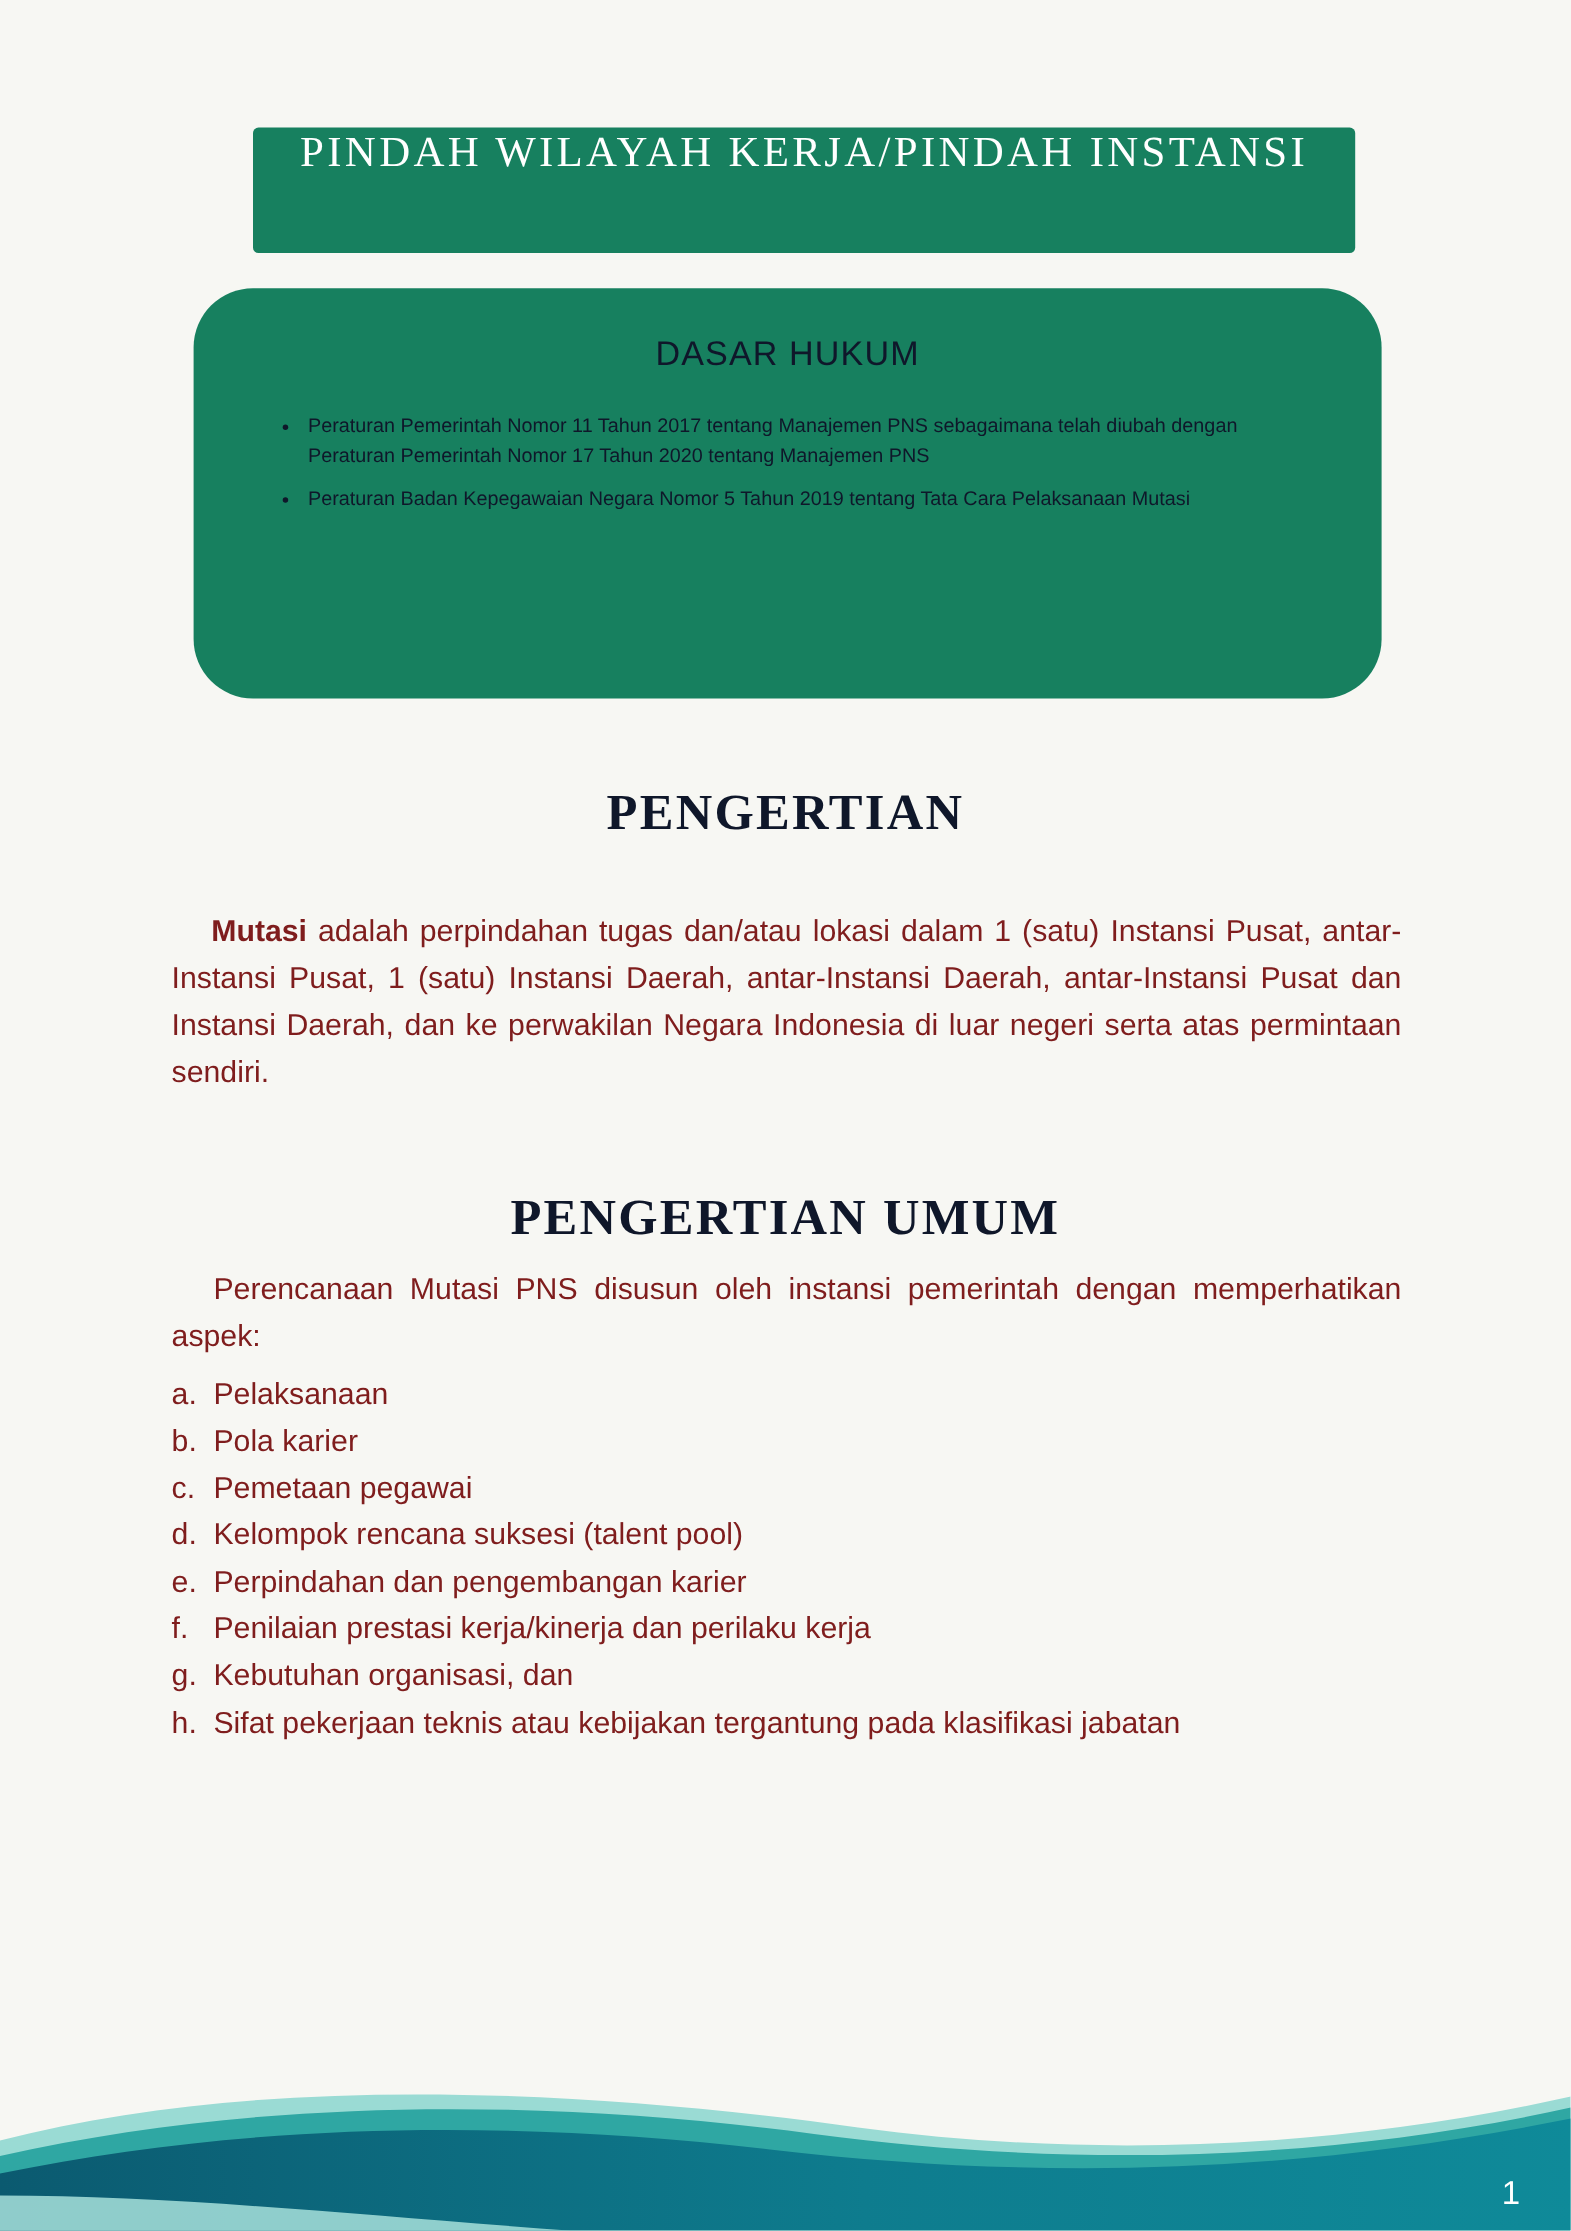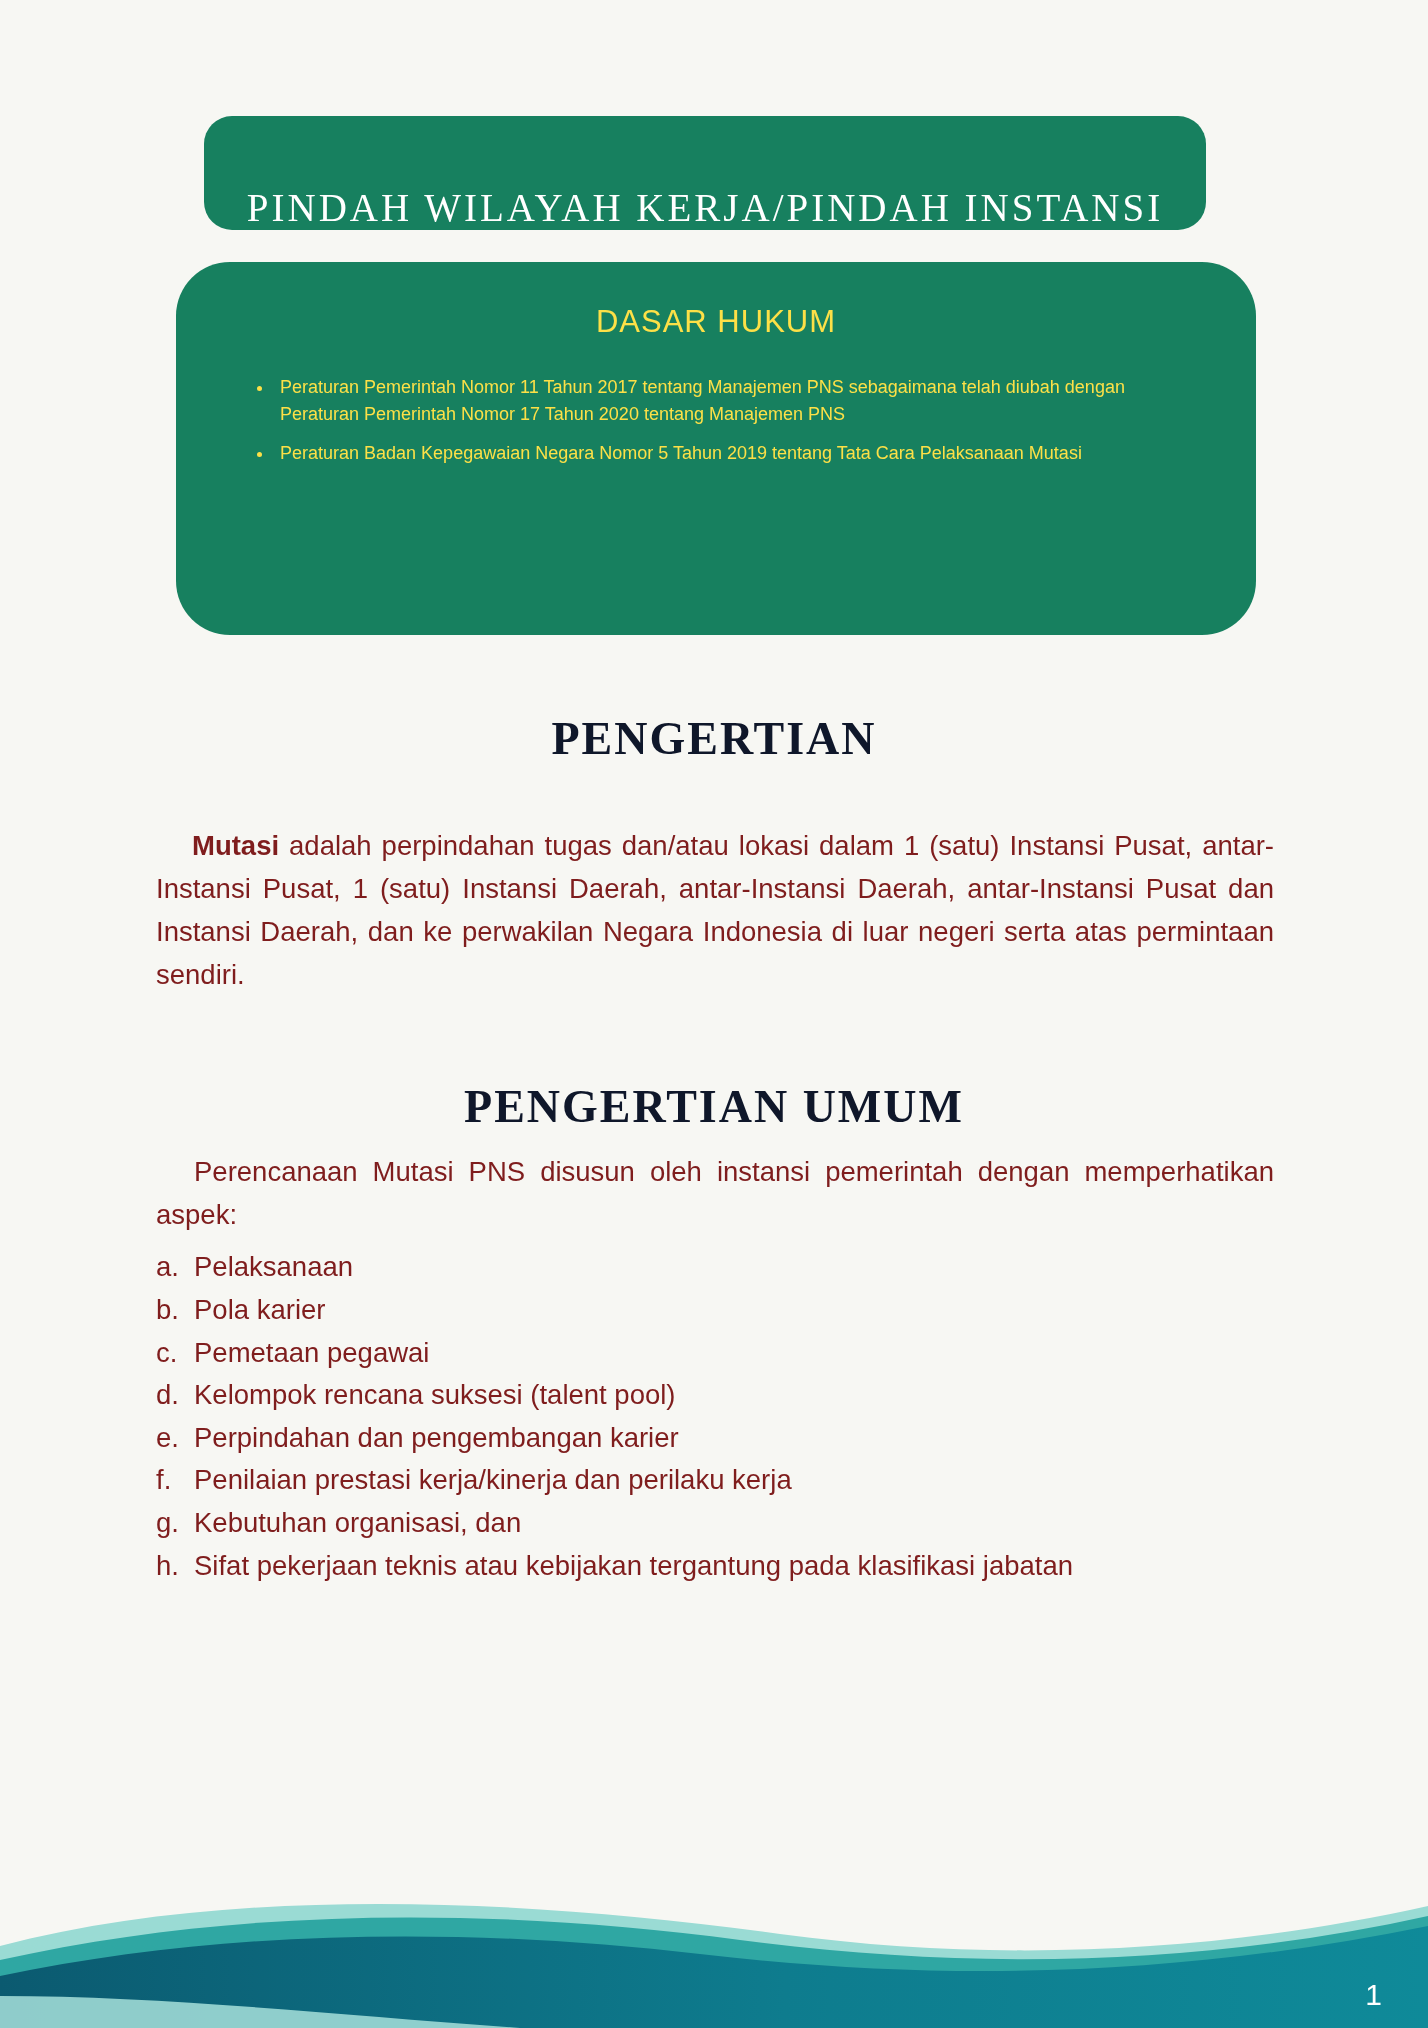--- a/index.html
+++ b/index.html
@@ -13,44 +13,44 @@
     width: 1428px;
     height: 2028px;
     margin: 0 auto;
     background: #f7f7f3;
     overflow: hidden;
   }
 
   
   .banner {
     position: absolute;
-    left: 204px; top: 116px;
+    left: 230px; top: 116px;
     width: 1002px; height: 114px;
     background: #17805F;
-    border-radius: 28px;
-    display: flex; align-items: flex-end; justify-content: center;
+    border-radius: 5px;
+    display: flex; align-items: flex-start; justify-content: center;
   }
   .banner-text {
     font-family: "Liberation Serif", "DejaVu Serif", serif;
     font-size: 39px;
     color: #ffffff;
     letter-spacing: 3px;
     font-weight: 400;
     white-space: nowrap;
   }
 
   
   .law-box {
     position: absolute;
     left: 176px; top: 262px;
     width: 1080px; height: 373px;
     background: #17805F;
     border-radius: 54px;
     padding: 42px 64px 40px 64px;
-    color: #fde047;
+    color: #0f172a;
   }
   .law-title {
     text-align: center;
     font-size: 31px;
     letter-spacing: 1px;
     font-weight: 400;
     margin-bottom: 34px;
   }
   .law-list {
     margin: 0;

